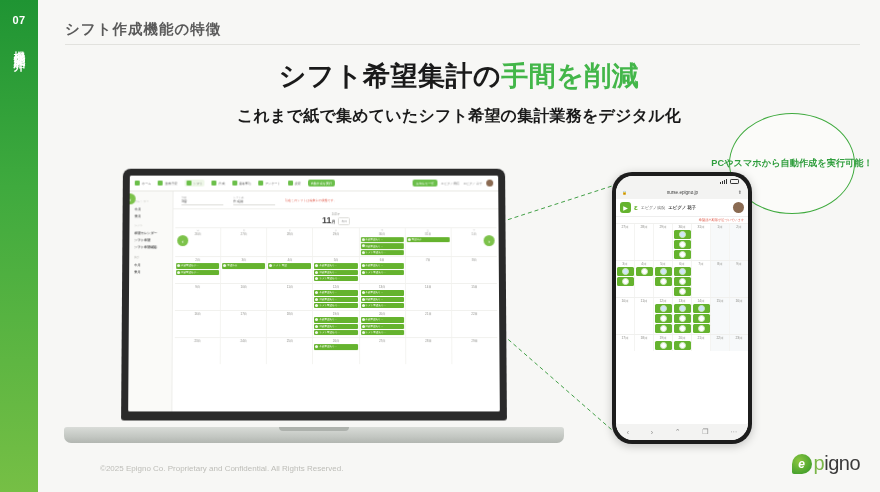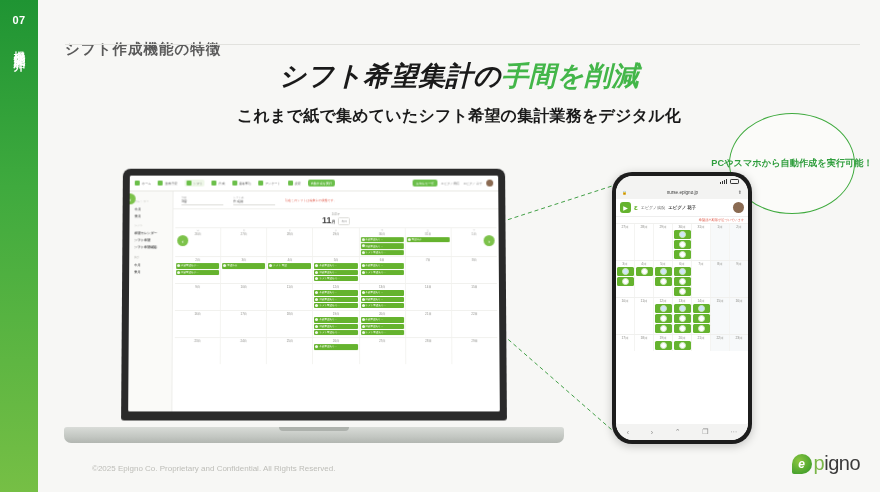--- a/index.html
+++ b/index.html
@@ -23,31 +23,30 @@
   }
   .rail-label {
     color: #ffffff; font-size: 11.5px; font-weight: bold;
     writing-mode: vertical-rl; text-orientation: upright;
     letter-spacing: 3px; margin-top: 16px;
   }
 
   
   .kicker {
     position: absolute; left: 65px; top: 20px;
-    font-size: 14.5px; font-weight: bold; color: #5a5a5a; letter-spacing: 1px; margin-top: 20px;
+    font-size: 14.5px; font-weight: bold; color: #5a5a5a; letter-spacing: 1px;
   }
   .rule {
     position: absolute; left: 65px; top: 44px; width: 795px; height: 1px;
     background: #e2e2de;
   }
   .title {
     position: absolute; left: 38px; top: 58px; width: 842px;
     text-align: center; font-size: 27px; font-weight: bold; color: #1a1a1a;
     letter-spacing: .5px;
-    font-style: italic;
   }
   .title .hl { color: #43b649; }
   .subtitle {
     position: absolute; left: 38px; top: 106px; width: 842px;
     text-align: center; font-size: 16px; font-weight: bold; color: #1a1a1a;
     letter-spacing: .2px;
   }
 
   
   .bubble {
@@ -198,21 +197,21 @@
   }
   .ph-chip.blue i { background: #cfe6f7; }
   .ph-bottom {
     position: absolute; left: 0; bottom: 0; width: 100%; height: 16px;
     background: #f3f3f2; display: flex; align-items: center; justify-content: space-around;
     color: #8a8a8a; font-size: 7px;
   }
 
   
   .footer {
-    position: absolute; left: 60px; top: 464px;
+    position: absolute; left: 68px; top: 464px;
     font-size: 8px; color: #bdbdb8; padding-left: 32px;
   }
   .logo { position: absolute; right: 20px; top: 452px; display: flex; align-items: center; gap: 2px; }
   .logo-mark {
     width: 20px; height: 20px; border-radius: 50% 50% 50% 10%;
     background: radial-gradient(circle at 35% 35%, #8cc63f 0%, #4aa32e 70%);
     display: flex; align-items: center; justify-content: center;
     color: #fff; font-size: 12px; font-weight: bold; font-style: italic;
   }
   .logo-txt { font-size: 20px; color: #3a3a3a; letter-spacing: -.5px; }

